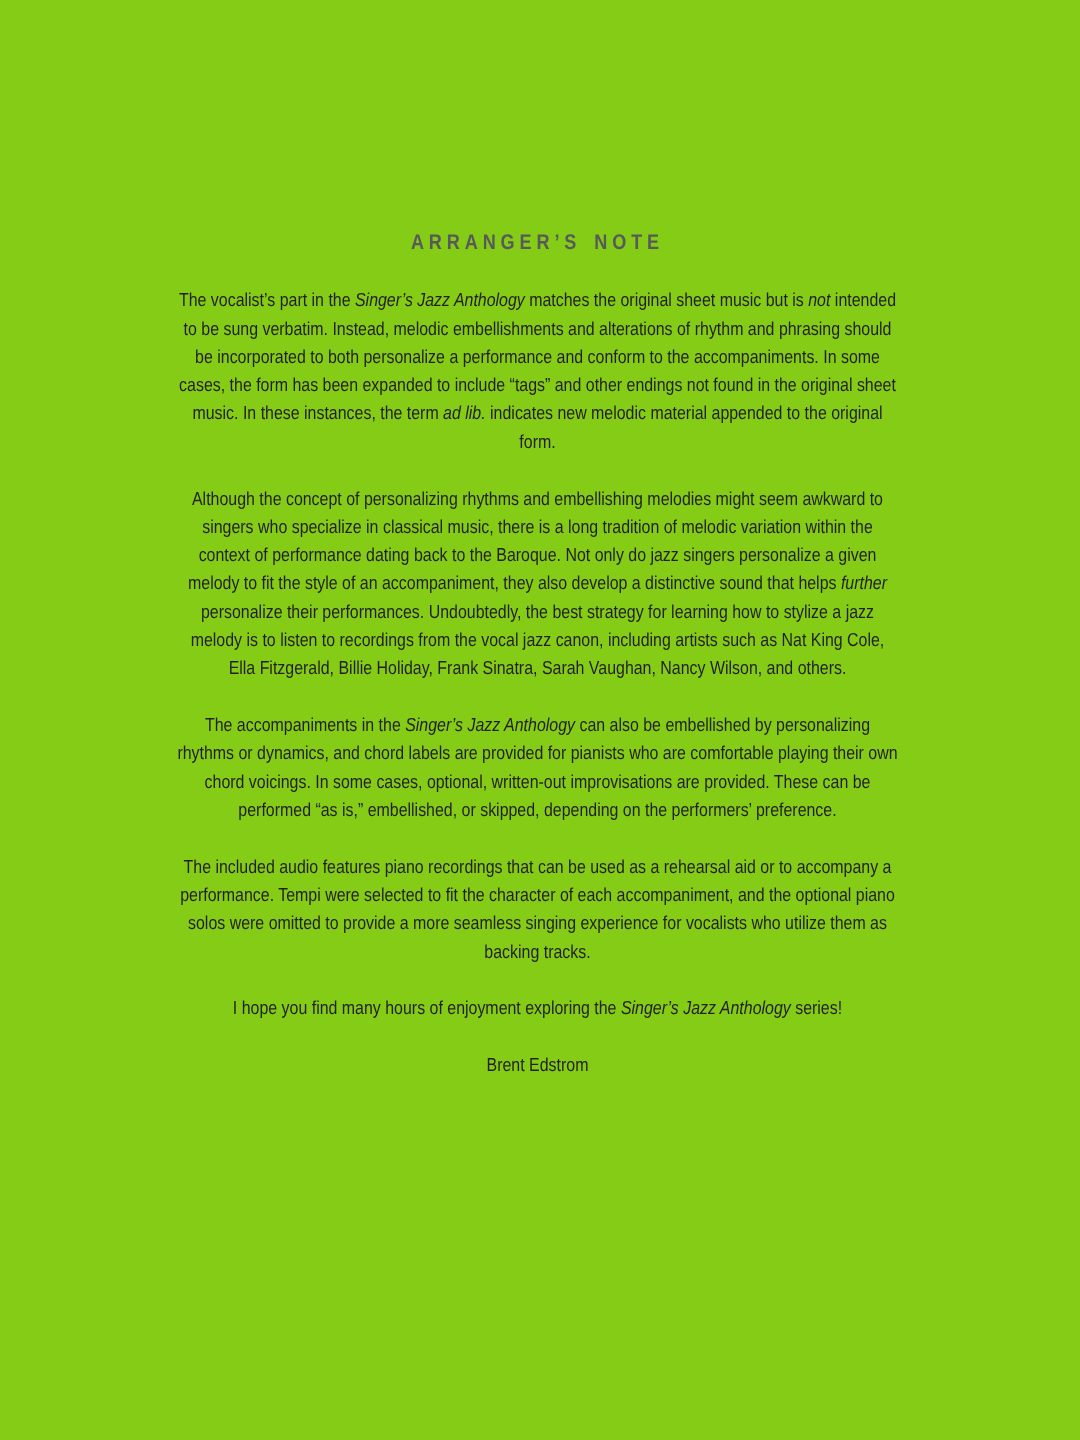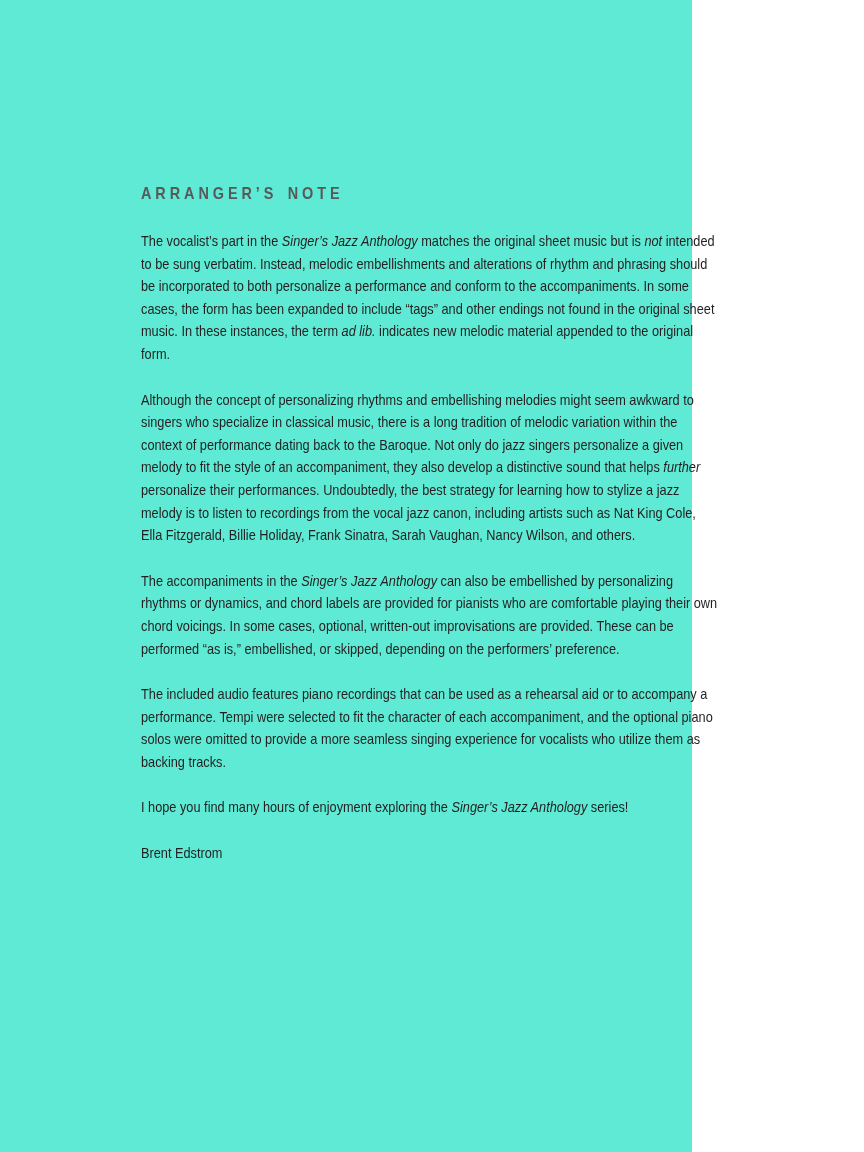--- a/index.html
+++ b/index.html
@@ -10,23 +10,24 @@
   }
   body {
     width: 864px;
     height: 1152px;
     font-family: "Liberation Sans", sans-serif;
     color: #231f20;
     overflow: hidden;
   }
   .page {
     position: relative;
-    width: 692px;
+    width: 864px;
     height: 1152px;
-    background: #5eead4;
+    background: #84cc16;
+    text-align: center;
   }
   
   .content {
     position: absolute;
     left: 141px;
     top: 184px;
     width: 680px;
     transform: scaleX(0.85);
     transform-origin: 0 0;
   }

